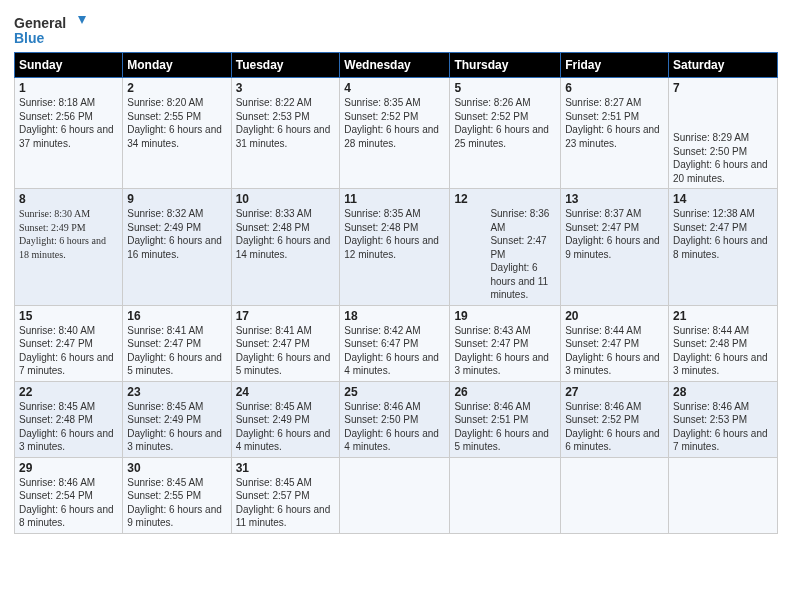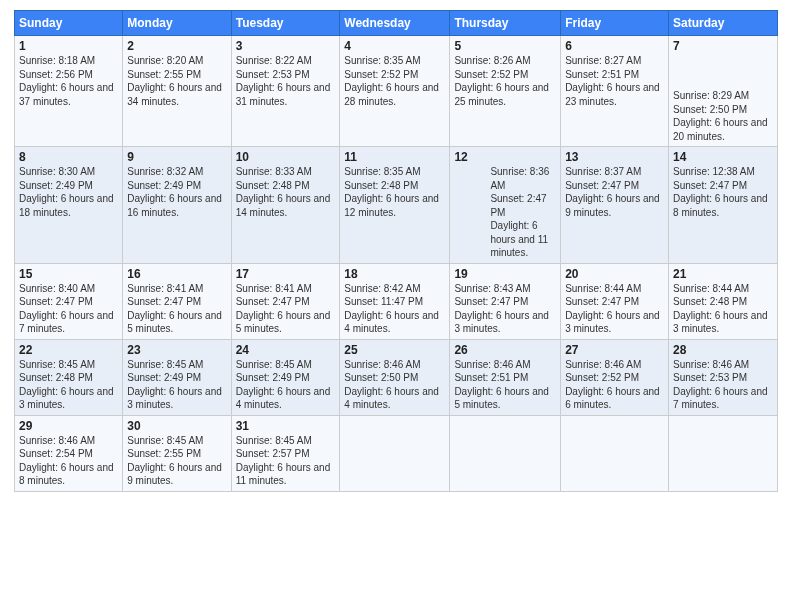--- a/index.html
+++ b/index.html
@@ -41,21 +41,21 @@
       font-size: 15px;
       color: #444;
       margin-top: 2px;
     }
     .calendar {
       width: 100%;
       border-collapse: collapse;
       font-size: 10.5px;
     }
     .calendar thead th {
-      background: #3b82f6;
+      background: #000000;
       color: #fff;
       font-size: 12px;
       font-weight: bold;
       padding: 5px 4px;
       text-align: left;
       border: 1px solid #2a6ab5;
     }
     .calendar tbody td {
       border: 1px solid #ccc;
       vertical-align: top;
@@ -82,20 +82,37 @@
     .day-info {
       color: #333;
       font-size: 10px;
       line-height: 1.35;
     }
   </style>
 </head>
 <body>
 
 <div class="page">
+  <div class="header">
+    <div class="logo">
+    <div style="display:flex;flex-direction:column;gap:0px;">
+      <div style="display:flex;align-items:center;gap:2px;">
+        <span style="font-size:14px;font-weight:bold;color:#333;">General</span>
+        <svg width="18" height="18" viewBox="0 0 18 18">
+          <polygon points="10,2 18,2 14,10" fill="#2b7ec1"></polygon>
+        </svg>
+      </div>
+      <span style="font-size:14px;font-weight:bold;color:#2b7ec1;margin-top:-2px;">Blue</span>
+    </div>
+  </div>
+    <div class="title-block">
+      <div class="main-title"></div>
+      <div class="subtitle"></div>
+    </div>
+  </div>
 
   <table class="calendar">
     <thead>
       <tr>
       <th>Sunday</th>
           <th>Monday</th>
           <th>Tuesday</th>
           <th>Wednesday</th>
           <th>Thursday</th>
           <th>Friday</th>
@@ -143,21 +160,21 @@
           <td>
             <span class="day-num">7</span>
             <div class="day-info" style="white-space: pre-line; margin-top: 36px;">Sunrise: 8:29 AM
 Sunset: 2:50 PM
 Daylight: 6 hours and 20 minutes.</div>
           </td>
         </tr>
         <tr>
           <td>
             <span class="day-num">8</span>
-            <div class="day-info" style="white-space: pre-line;">Sunrise: 8:30 AM
+            <div class="day-info" style="white-space: pre-line; font-family: Liberation Serif, serif;">Sunrise: 8:30 AM
 Sunset: 2:49 PM
 Daylight: 6 hours and 18 minutes.</div>
           </td>
           <td>
             <span class="day-num">9</span>
             <div class="day-info" style="white-space: pre-line;">Sunrise: 8:32 AM
 Sunset: 2:49 PM
 Daylight: 6 hours and 16 minutes.</div>
           </td>
           <td>
@@ -206,21 +223,21 @@
           </td>
           <td>
             <span class="day-num">17</span>
             <div class="day-info" style="white-space: pre-line;">Sunrise: 8:41 AM
 Sunset: 2:47 PM
 Daylight: 6 hours and 5 minutes.</div>
           </td>
           <td>
             <span class="day-num">18</span>
             <div class="day-info" style="white-space: pre-line;">Sunrise: 8:42 AM
-Sunset: 11:47 PM
+Sunset: 6:47 PM
 Daylight: 6 hours and 4 minutes.</div>
           </td>
           <td>
             <span class="day-num">19</span>
             <div class="day-info" style="white-space: pre-line;">Sunrise: 8:43 AM
 Sunset: 2:47 PM
 Daylight: 6 hours and 3 minutes.</div>
           </td>
           <td>
             <span class="day-num">20</span>

